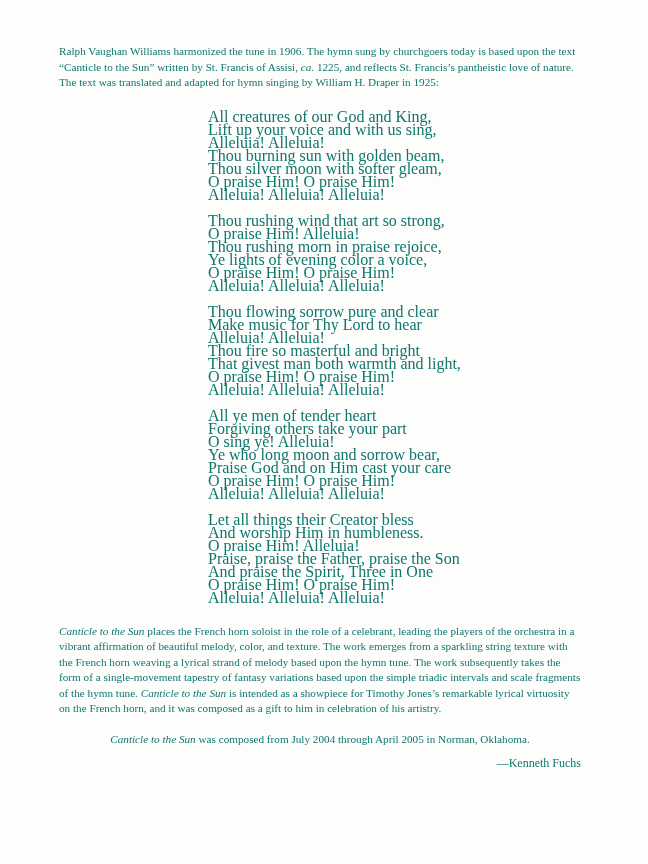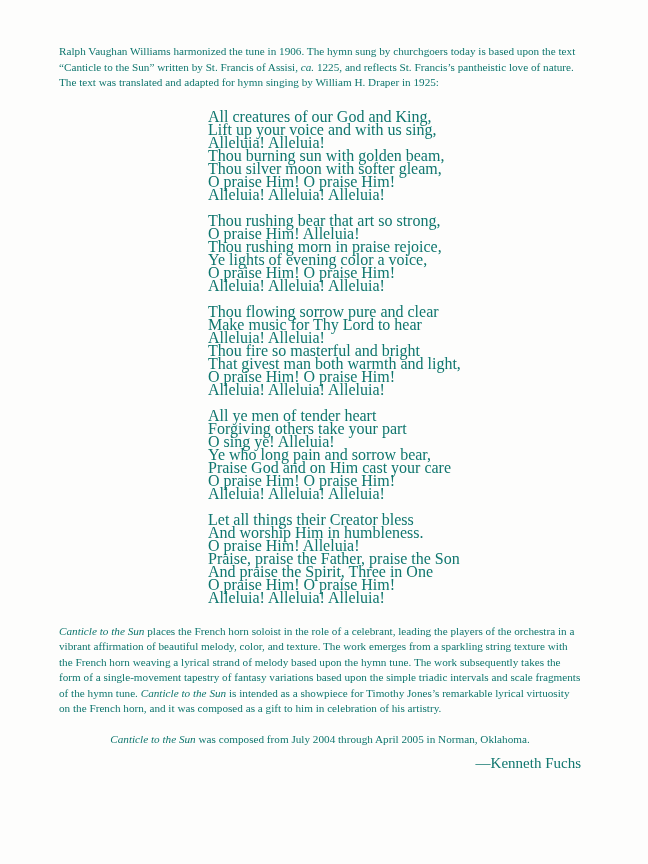--- a/index.html
+++ b/index.html
@@ -47,21 +47,21 @@
     white-space: nowrap;
   }
   .desc {
     margin-top: 20px;
   }
   .composed {
     margin-top: 15px;
     text-align: center;
   }
   .attribution {
-    font-size: 15px;
+    font-size: 12px;
     line-height: 15.5px;
     margin: 9px 0 0 0;
     text-align: right;
   }
 </style>
 </head>
 <body>
 
 <div class="page">
   <div class="content">
@@ -74,21 +74,21 @@
         <div class="vline">All creatures of our God and King,</div>
         <div class="vline">Lift up your voice and with us sing,</div>
         <div class="vline">Alleluia! Alleluia!</div>
         <div class="vline">Thou burning sun with golden beam,</div>
         <div class="vline">Thou silver moon with softer gleam,</div>
         <div class="vline">O praise Him! O praise Him!</div>
         <div class="vline">Alleluia! Alleluia! Alleluia!</div>
       </div>
 
       <div class="stanza">
-        <div class="vline">Thou rushing bear that art so strong,</div>
+        <div class="vline">Thou rushing wind that art so strong,</div>
         <div class="vline">O praise Him! Alleluia!</div>
         <div class="vline">Thou rushing morn in praise rejoice,</div>
         <div class="vline">Ye lights of evening color a voice,</div>
         <div class="vline">O praise Him! O praise Him!</div>
         <div class="vline">Alleluia! Alleluia! Alleluia!</div>
       </div>
 
       <div class="stanza">
         <div class="vline">Thou flowing sorrow pure and clear</div>
         <div class="vline">Make music for Thy Lord to hear</div>
@@ -96,21 +96,21 @@
         <div class="vline">Thou fire so masterful and bright</div>
         <div class="vline">That givest man both warmth and light,</div>
         <div class="vline">O praise Him! O praise Him!</div>
         <div class="vline">Alleluia! Alleluia! Alleluia!</div>
       </div>
 
       <div class="stanza">
         <div class="vline">All ye men of tender heart</div>
         <div class="vline">Forgiving others take your part</div>
         <div class="vline">O sing ye! Alleluia!</div>
-        <div class="vline">Ye who long pain and sorrow bear,</div>
+        <div class="vline">Ye who long moon and sorrow bear,</div>
         <div class="vline">Praise God and on Him cast your care</div>
         <div class="vline">O praise Him! O praise Him!</div>
         <div class="vline">Alleluia! Alleluia! Alleluia!</div>
       </div>
 
       <div class="stanza">
         <div class="vline">Let all things their Creator bless</div>
         <div class="vline">And worship Him in humbleness.</div>
         <div class="vline">O praise Him! Alleluia!</div>
         <div class="vline">Praise, praise the Father, praise the Son</div>

